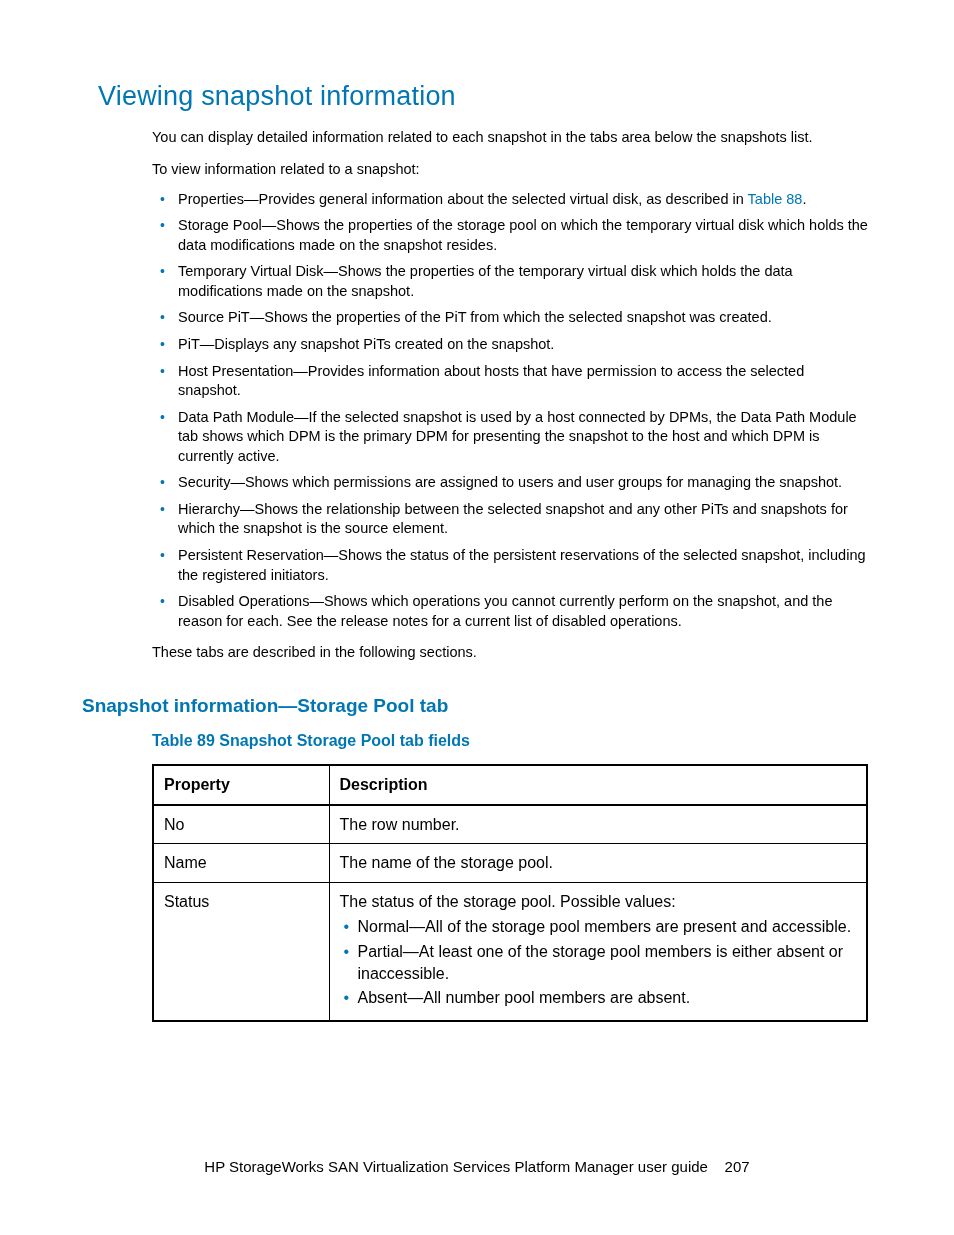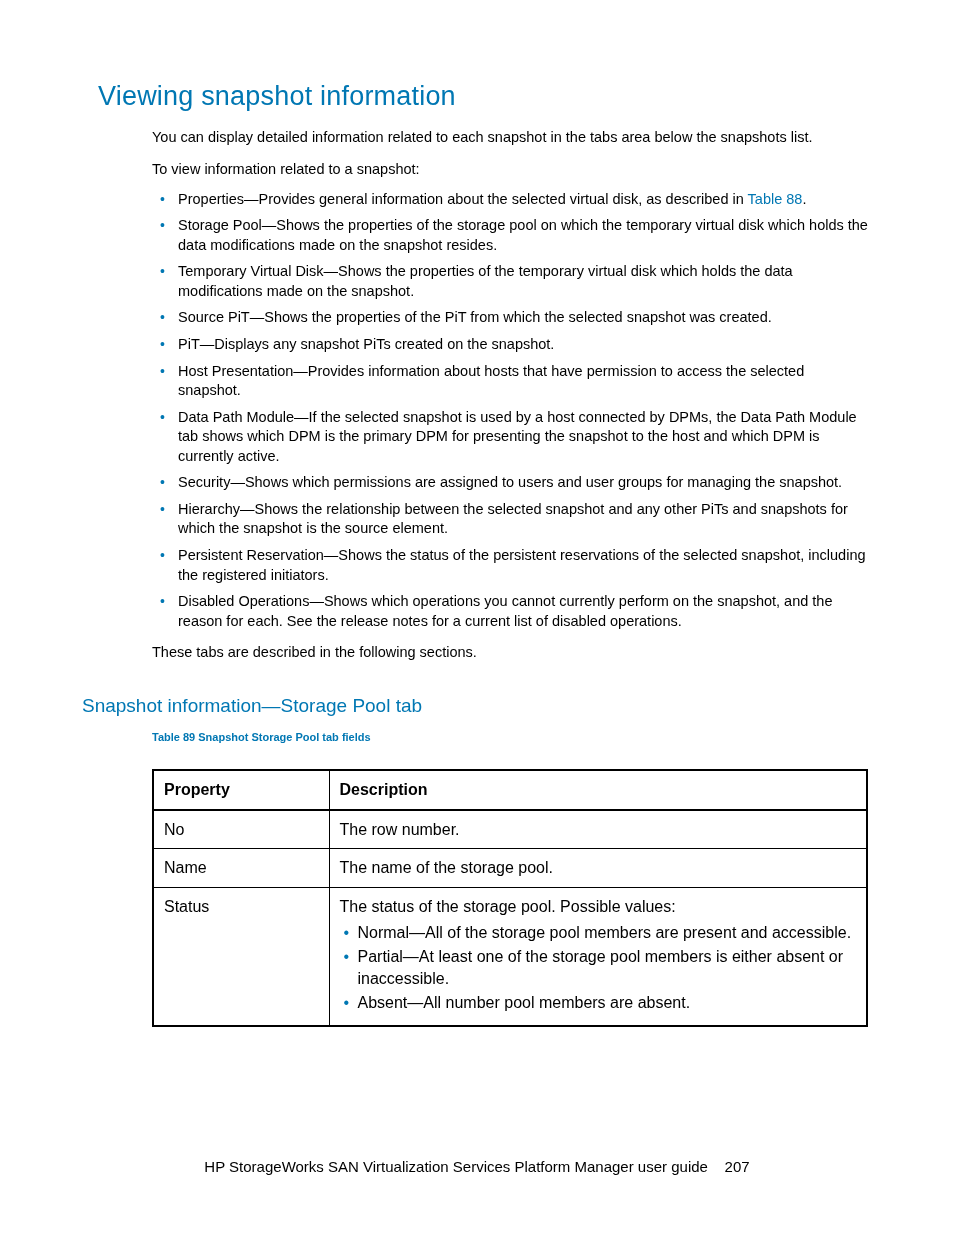--- a/index.html
+++ b/index.html
@@ -19,21 +19,21 @@
   h1 {
     font-size: 27px;
     font-weight: 400;
     color: #0077b3;
     margin-bottom: 14px;
     letter-spacing: 0.2px;
     margin-left: 16px;
   }
   h2 {
     font-size: 19px;
-    font-weight: 400;
+    font-weight: 700;
     color: #0077b3;
     margin-top: 30px;
     margin-bottom: 12px;
   }
   .indent {
     padding-left: 70px;
   }
   p { margin-bottom: 12px; }
   p.tight { margin-bottom: 10px; }
   ul.bullets {
@@ -50,22 +50,22 @@
     color: #0077b3;
     position: absolute;
     left: 8px;
     top: 0;
     font-size: 14px;
   }
   .xref { color: #0077b3; }
   .tablecap {
     color: #0077b3;
     font-weight: bold;
-    font-size: 11px;
-    margin: 8px 0 24px 0;
+    font-size: 16px;
+    margin: 8px 0 12px 0;
   }
   table.props {
     border-collapse: collapse;
     width: 100%;
     border: 2px solid #000;
   }
   table.props th, table.props td {
     border: 1px solid #000;
     padding: 8px 10px;
     text-align: left;

